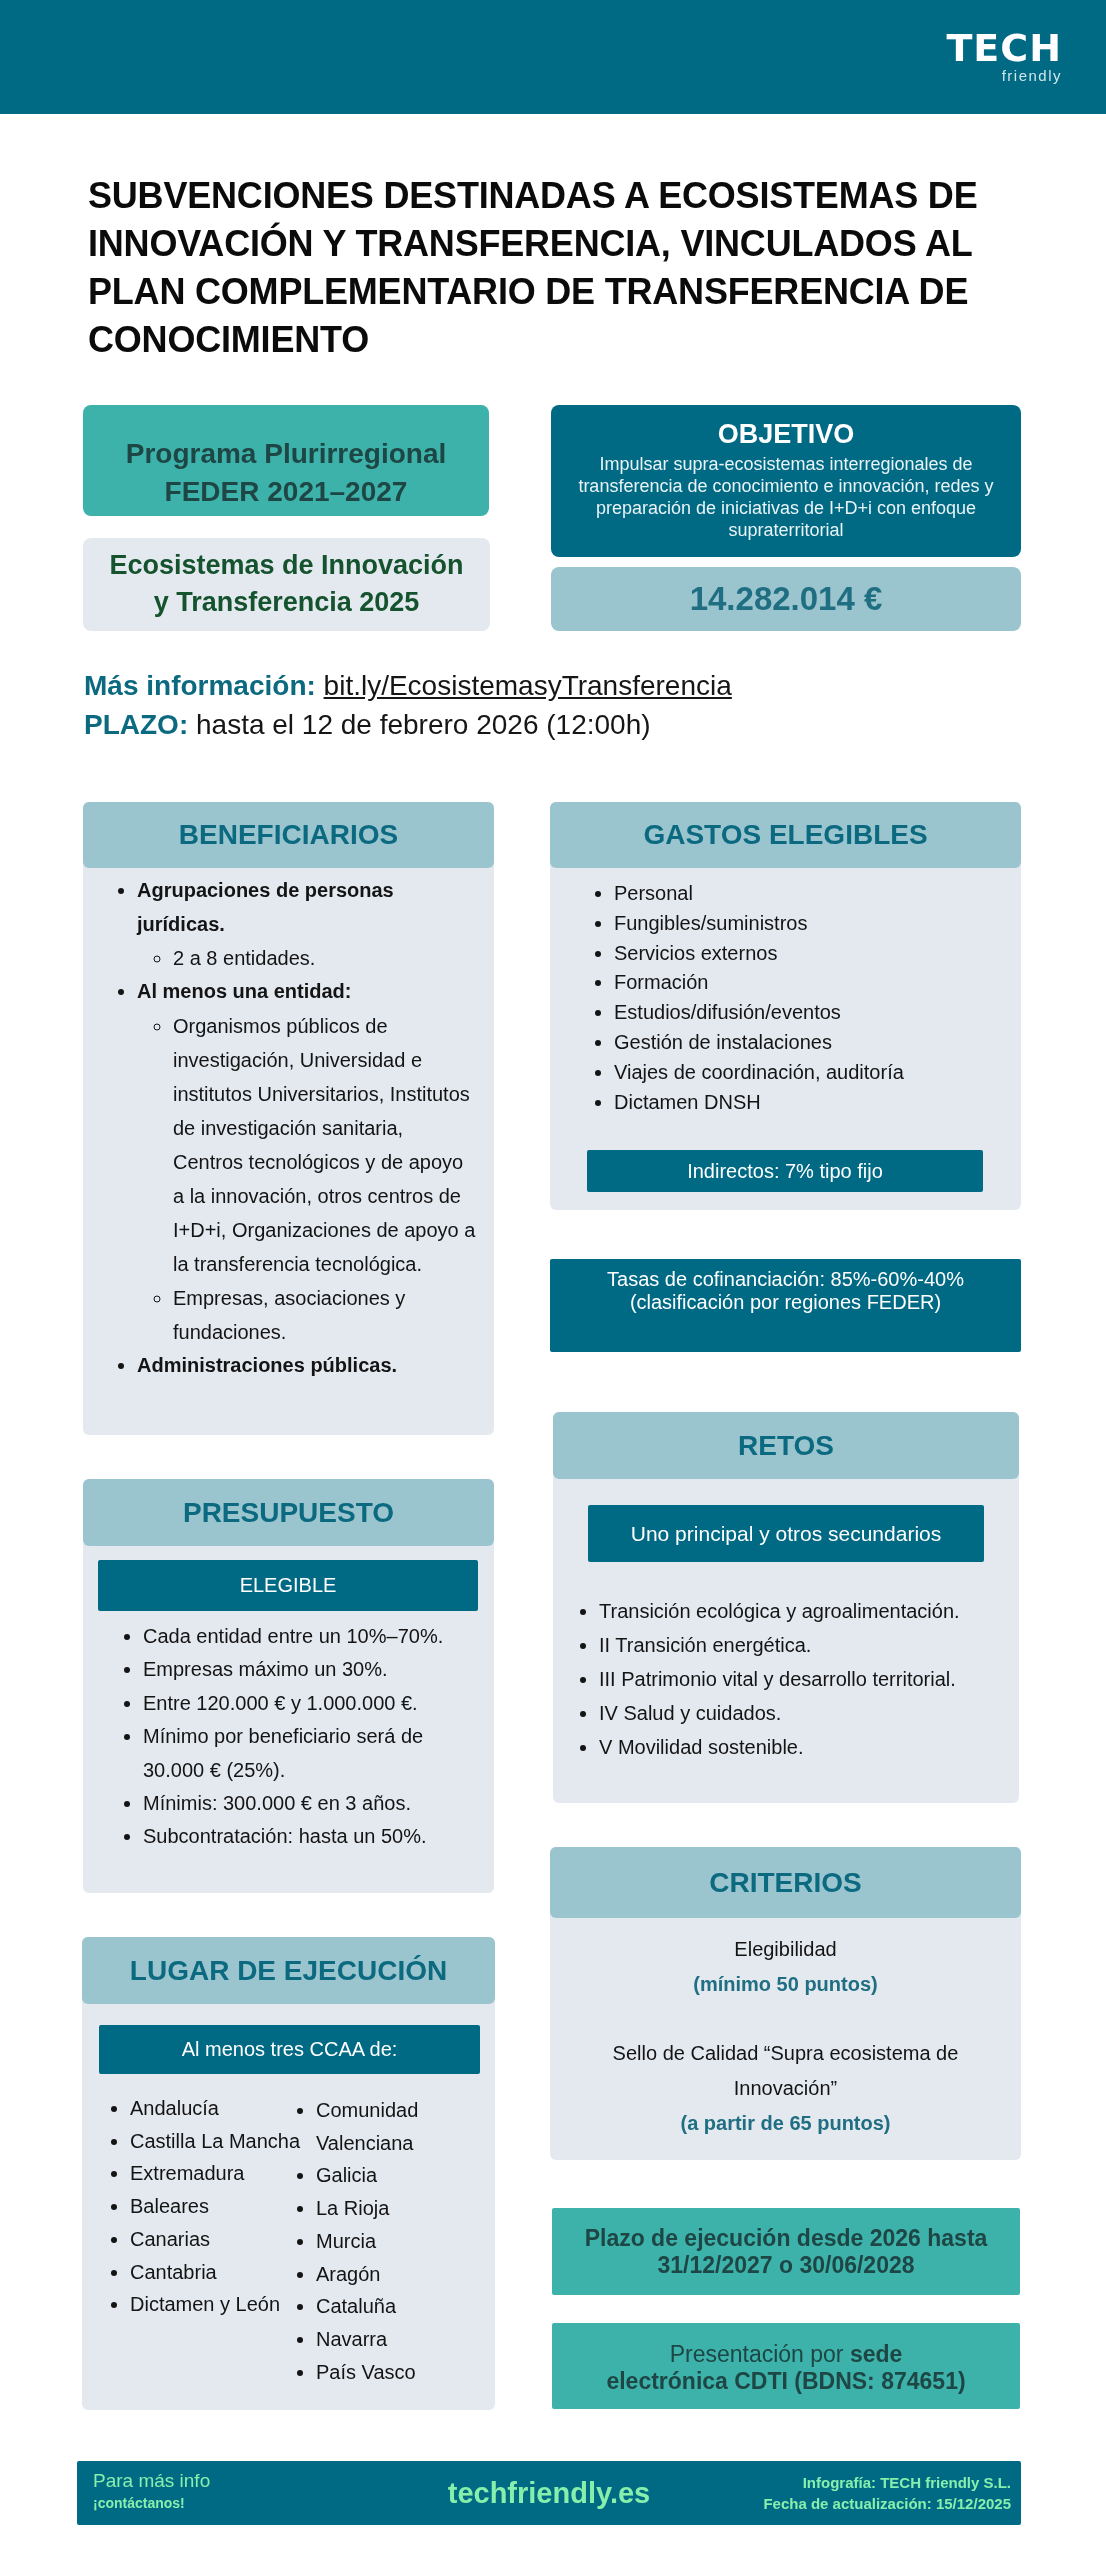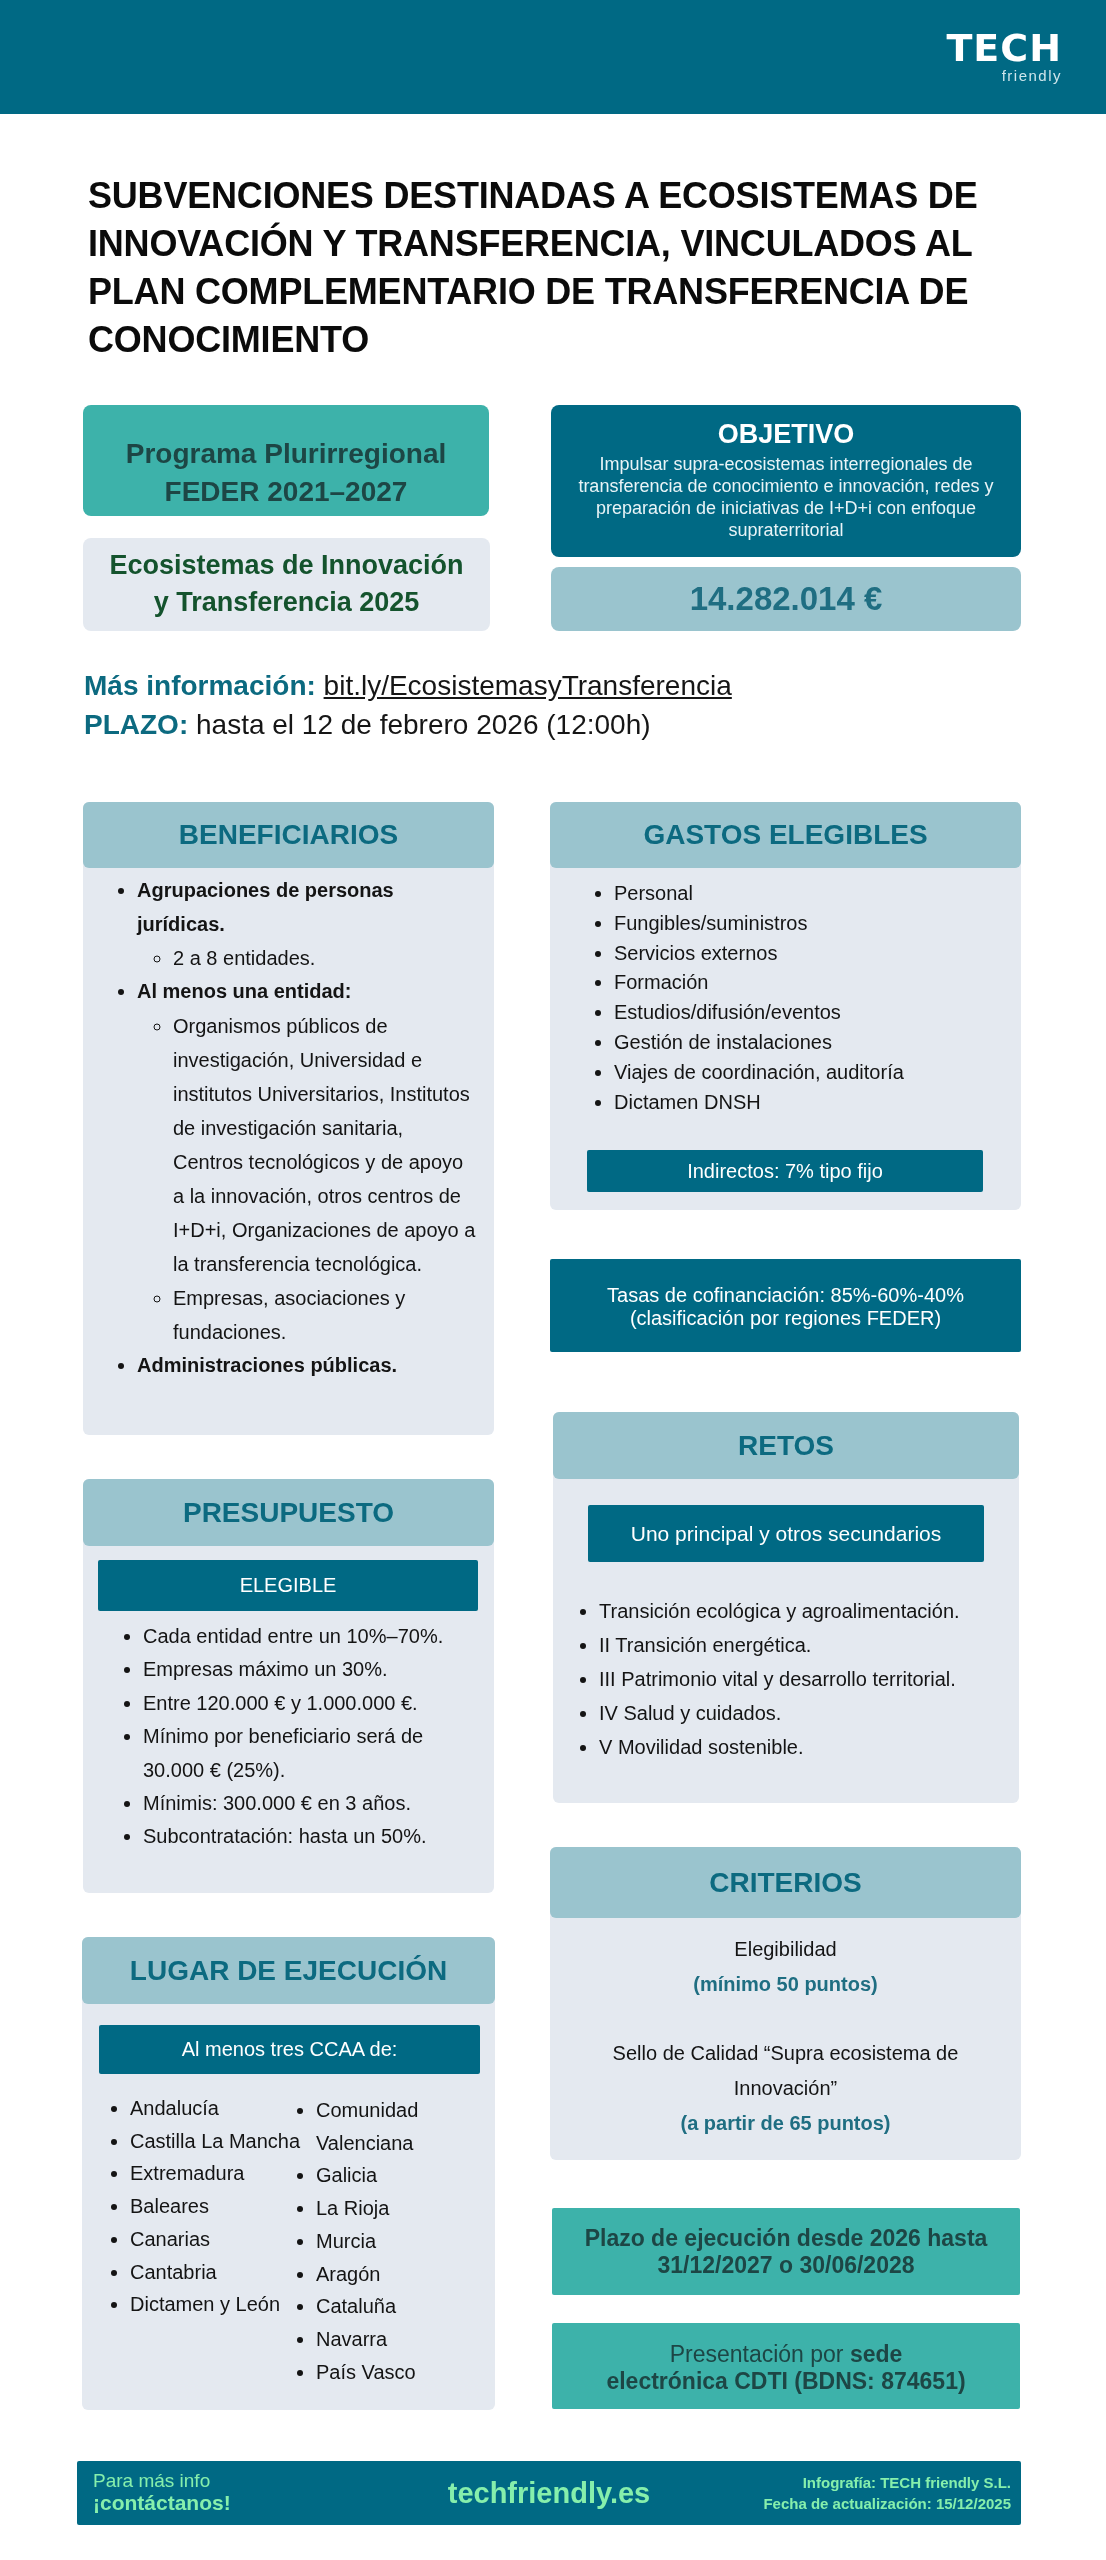--- a/index.html
+++ b/index.html
@@ -35,21 +35,21 @@
   .benef ul.lvl1 { padding: 6px 18px 0 54px; font-size: 20px; line-height: 33.6px; }
   .benef ul.lvl1 > li { font-weight: bold; }
   .benef ul.lvl2 { list-style: circle; padding-left: 36px; font-weight: normal; }
 
   .gastos { left: 550px; top: 802px; width: 471px; height: 408px; }
   .gastos .head { height: 66px; font-size: 28px; line-height: 66px; }
   .gastos ul { padding: 74px 0 0 64px; position: absolute; top: 0; left: 0; font-size: 20px; line-height: 29.8px; }
   .gastos ul { padding-top: 0; top: 77px; }
   .gastos .darkbar { position: absolute; left: 37px; top: 348px; width: 396px; height: 42px; font-size: 20px; line-height: 42px; }
 
-  .tasas { position: absolute; left: 550px; top: 1259px; width: 471px; height: 93px; background: #006984; color: #fff; text-align: center; font-size: 20px; line-height: 23px; padding-top: 25px; border-radius: 2px; }
+  .tasas { position: absolute; left: 550px; top: 1259px; width: 471px; height: 93px; background: #006984; color: #fff; text-align: center; font-size: 20px; line-height: 23px; padding-top: 9px; border-radius: 2px; }
 
   .retos { left: 553px; top: 1412px; width: 466px; height: 391px; }
   .retos .head { height: 67px; font-size: 28px; line-height: 67px; }
   .retos .darkbar { position: absolute; left: 35px; top: 93px; width: 396px; height: 57px; font-size: 21px; line-height: 57px; }
   .retos ul { position: absolute; left: 46px; top: 182px; font-size: 20px; line-height: 34px; }
 
   .presu { left: 83px; top: 1479px; width: 411px; height: 414px; }
   .presu .head { height: 67px; font-size: 28px; line-height: 67px; }
   .presu .darkbar { position: absolute; left: 15px; top: 81px; width: 380px; height: 51px; font-size: 20px; line-height: 51px; }
   .presu ul { position: absolute; left: 60px; top: 141px; width: 340px; font-size: 20px; line-height: 33.4px; }
@@ -67,21 +67,21 @@
   .lugar ul.c1 { left: 48px; top: 155px; width: 180px; }
   .lugar ul.c2 { left: 234px; top: 157px; width: 160px; }
 
   .teal { position: absolute; left: 552px; width: 468px; background: #3db2aa; color: #1d4645; text-align: center; border-radius: 2px; font-size: 23px; line-height: 27px; }
   .plazo { top: 2208px; height: 87px; font-weight: bold; padding-top: 17px; }
   .pres { top: 2323px; height: 86px; padding-top: 18px; }
   .pres b { font-weight: bold; }
 
   .footer { position: absolute; left: 77px; top: 2461px; width: 944px; height: 64px; background: #006984; color: #86efac; border-radius: 2px; }
   .footer .l { position: absolute; left: 16px; top: 9px; font-size: 19px; line-height: 22px; }
-  .footer .l .b { font-weight: bold; font-size: 21px; }
+  .footer .l .b { font-weight: bold; font-size: 14px; }
   .footer .c { position: absolute; left: 0; width: 100%; top: 0; text-align: center; font-size: 29px; line-height: 64px; font-weight: bold; }
   .footer .r { position: absolute; right: 10px; top: 11px; text-align: right; font-size: 15px; line-height: 21px; font-weight: bold; }
 </style>
 </head>
 <body>
 
 <div class="page">
 
   <div class="topbar">
     <div class="logo">

